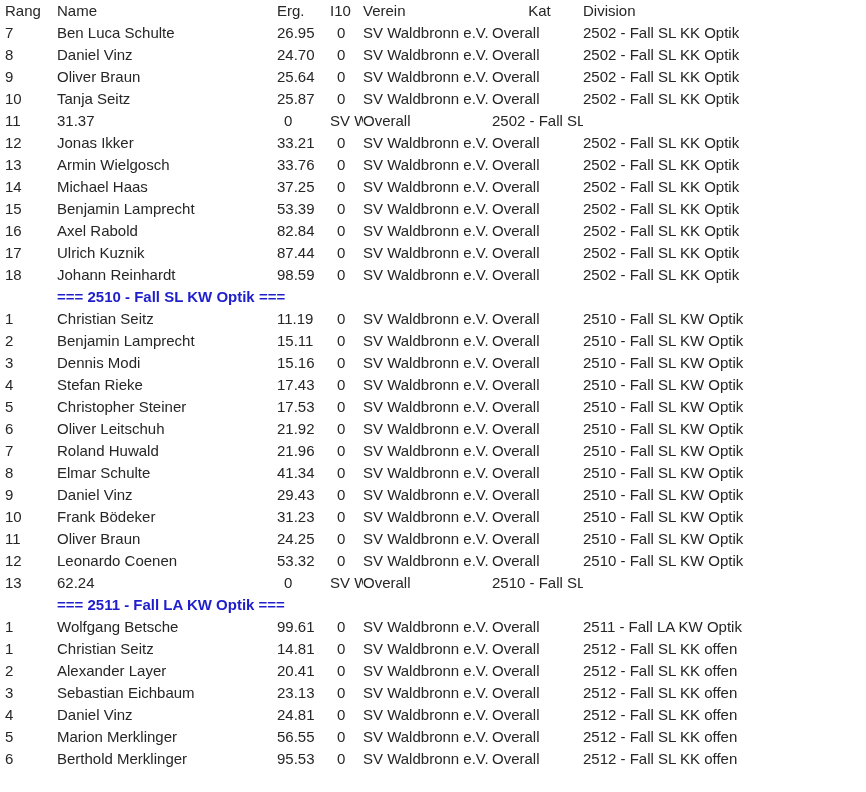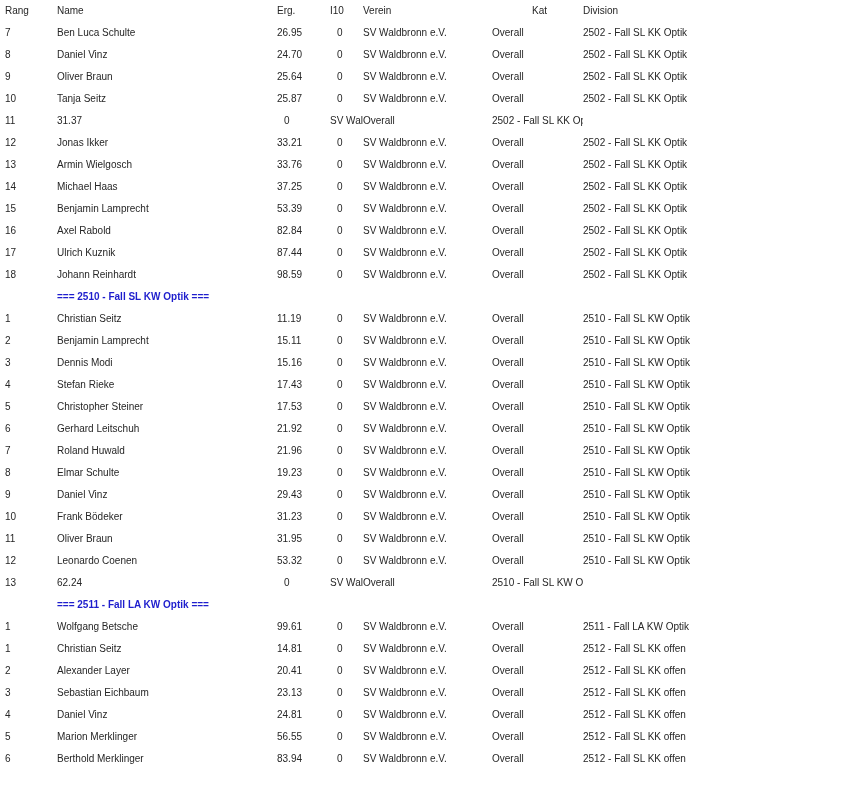--- a/index.html
+++ b/index.html
@@ -7,21 +7,21 @@
     padding: 0;
     background: #ffffff;
   }
   .screen {
     position: relative;
     width: 866px;
     height: 792px;
     overflow: hidden;
     background: #ffffff;
     font-family: "Liberation Sans", sans-serif;
-    font-size: 10px;
+    font-size: 15px;
     color: #262626;
     --accent: #1e1ecd;
   }
   .row {
     display: grid;
     grid-template-columns: 52px 220px 53px 33px 129px 91px 1fr;
     padding-left: 5px;
     height: 22px;
     line-height: 22px;
     white-space: nowrap;
@@ -222,42 +222,42 @@
     <div class="cell cell-name">Christopher Steiner</div>
     <div class="cell cell-result">17.53</div>
     <div class="cell cell-i10">0</div>
     <div class="cell cell-verein">SV Waldbronn e.V.</div>
     <div class="cell cell-kat">Overall</div>
     <div class="cell cell-division">2510 - Fall SL KW Optik</div>
   </div>
 
   <div class="row entry-row">
     <div class="cell cell-rank">6</div>
-    <div class="cell cell-name">Gerhard Leitschuh</div>
+    <div class="cell cell-name">Oliver Leitschuh</div>
     <div class="cell cell-result">21.92</div>
     <div class="cell cell-i10">0</div>
     <div class="cell cell-verein">SV Waldbronn e.V.</div>
     <div class="cell cell-kat">Overall</div>
     <div class="cell cell-division">2510 - Fall SL KW Optik</div>
   </div>
 
   <div class="row entry-row">
     <div class="cell cell-rank">7</div>
     <div class="cell cell-name">Roland Huwald</div>
     <div class="cell cell-result">21.96</div>
     <div class="cell cell-i10">0</div>
     <div class="cell cell-verein">SV Waldbronn e.V.</div>
     <div class="cell cell-kat">Overall</div>
     <div class="cell cell-division">2510 - Fall SL KW Optik</div>
   </div>
 
   <div class="row entry-row">
     <div class="cell cell-rank">8</div>
     <div class="cell cell-name">Elmar Schulte</div>
-    <div class="cell cell-result">19.23</div>
+    <div class="cell cell-result">41.34</div>
     <div class="cell cell-i10">0</div>
     <div class="cell cell-verein">SV Waldbronn e.V.</div>
     <div class="cell cell-kat">Overall</div>
     <div class="cell cell-division">2510 - Fall SL KW Optik</div>
   </div>
 
   <div class="row entry-row">
     <div class="cell cell-rank">9</div>
     <div class="cell cell-name">Daniel Vinz</div>
     <div class="cell cell-result">29.43</div>
@@ -273,21 +273,21 @@
     <div class="cell cell-result">31.23</div>
     <div class="cell cell-i10">0</div>
     <div class="cell cell-verein">SV Waldbronn e.V.</div>
     <div class="cell cell-kat">Overall</div>
     <div class="cell cell-division">2510 - Fall SL KW Optik</div>
   </div>
 
   <div class="row entry-row">
     <div class="cell cell-rank">11</div>
     <div class="cell cell-name">Oliver Braun</div>
-    <div class="cell cell-result">31.95</div>
+    <div class="cell cell-result">24.25</div>
     <div class="cell cell-i10">0</div>
     <div class="cell cell-verein">SV Waldbronn e.V.</div>
     <div class="cell cell-kat">Overall</div>
     <div class="cell cell-division">2510 - Fall SL KW Optik</div>
   </div>
 
   <div class="row entry-row">
     <div class="cell cell-rank">12</div>
     <div class="cell cell-name">Leonardo Coenen</div>
     <div class="cell cell-result">53.32</div>
@@ -368,20 +368,20 @@
     <div class="cell cell-result">56.55</div>
     <div class="cell cell-i10">0</div>
     <div class="cell cell-verein">SV Waldbronn e.V.</div>
     <div class="cell cell-kat">Overall</div>
     <div class="cell cell-division">2512 - Fall SL KK offen</div>
   </div>
 
   <div class="row entry-row">
     <div class="cell cell-rank">6</div>
     <div class="cell cell-name">Berthold Merklinger</div>
-    <div class="cell cell-result">83.94</div>
+    <div class="cell cell-result">95.53</div>
     <div class="cell cell-i10">0</div>
     <div class="cell cell-verein">SV Waldbronn e.V.</div>
     <div class="cell cell-kat">Overall</div>
     <div class="cell cell-division">2512 - Fall SL KK offen</div>
   </div>
 </div>
 </div>
 
 </body></html>

